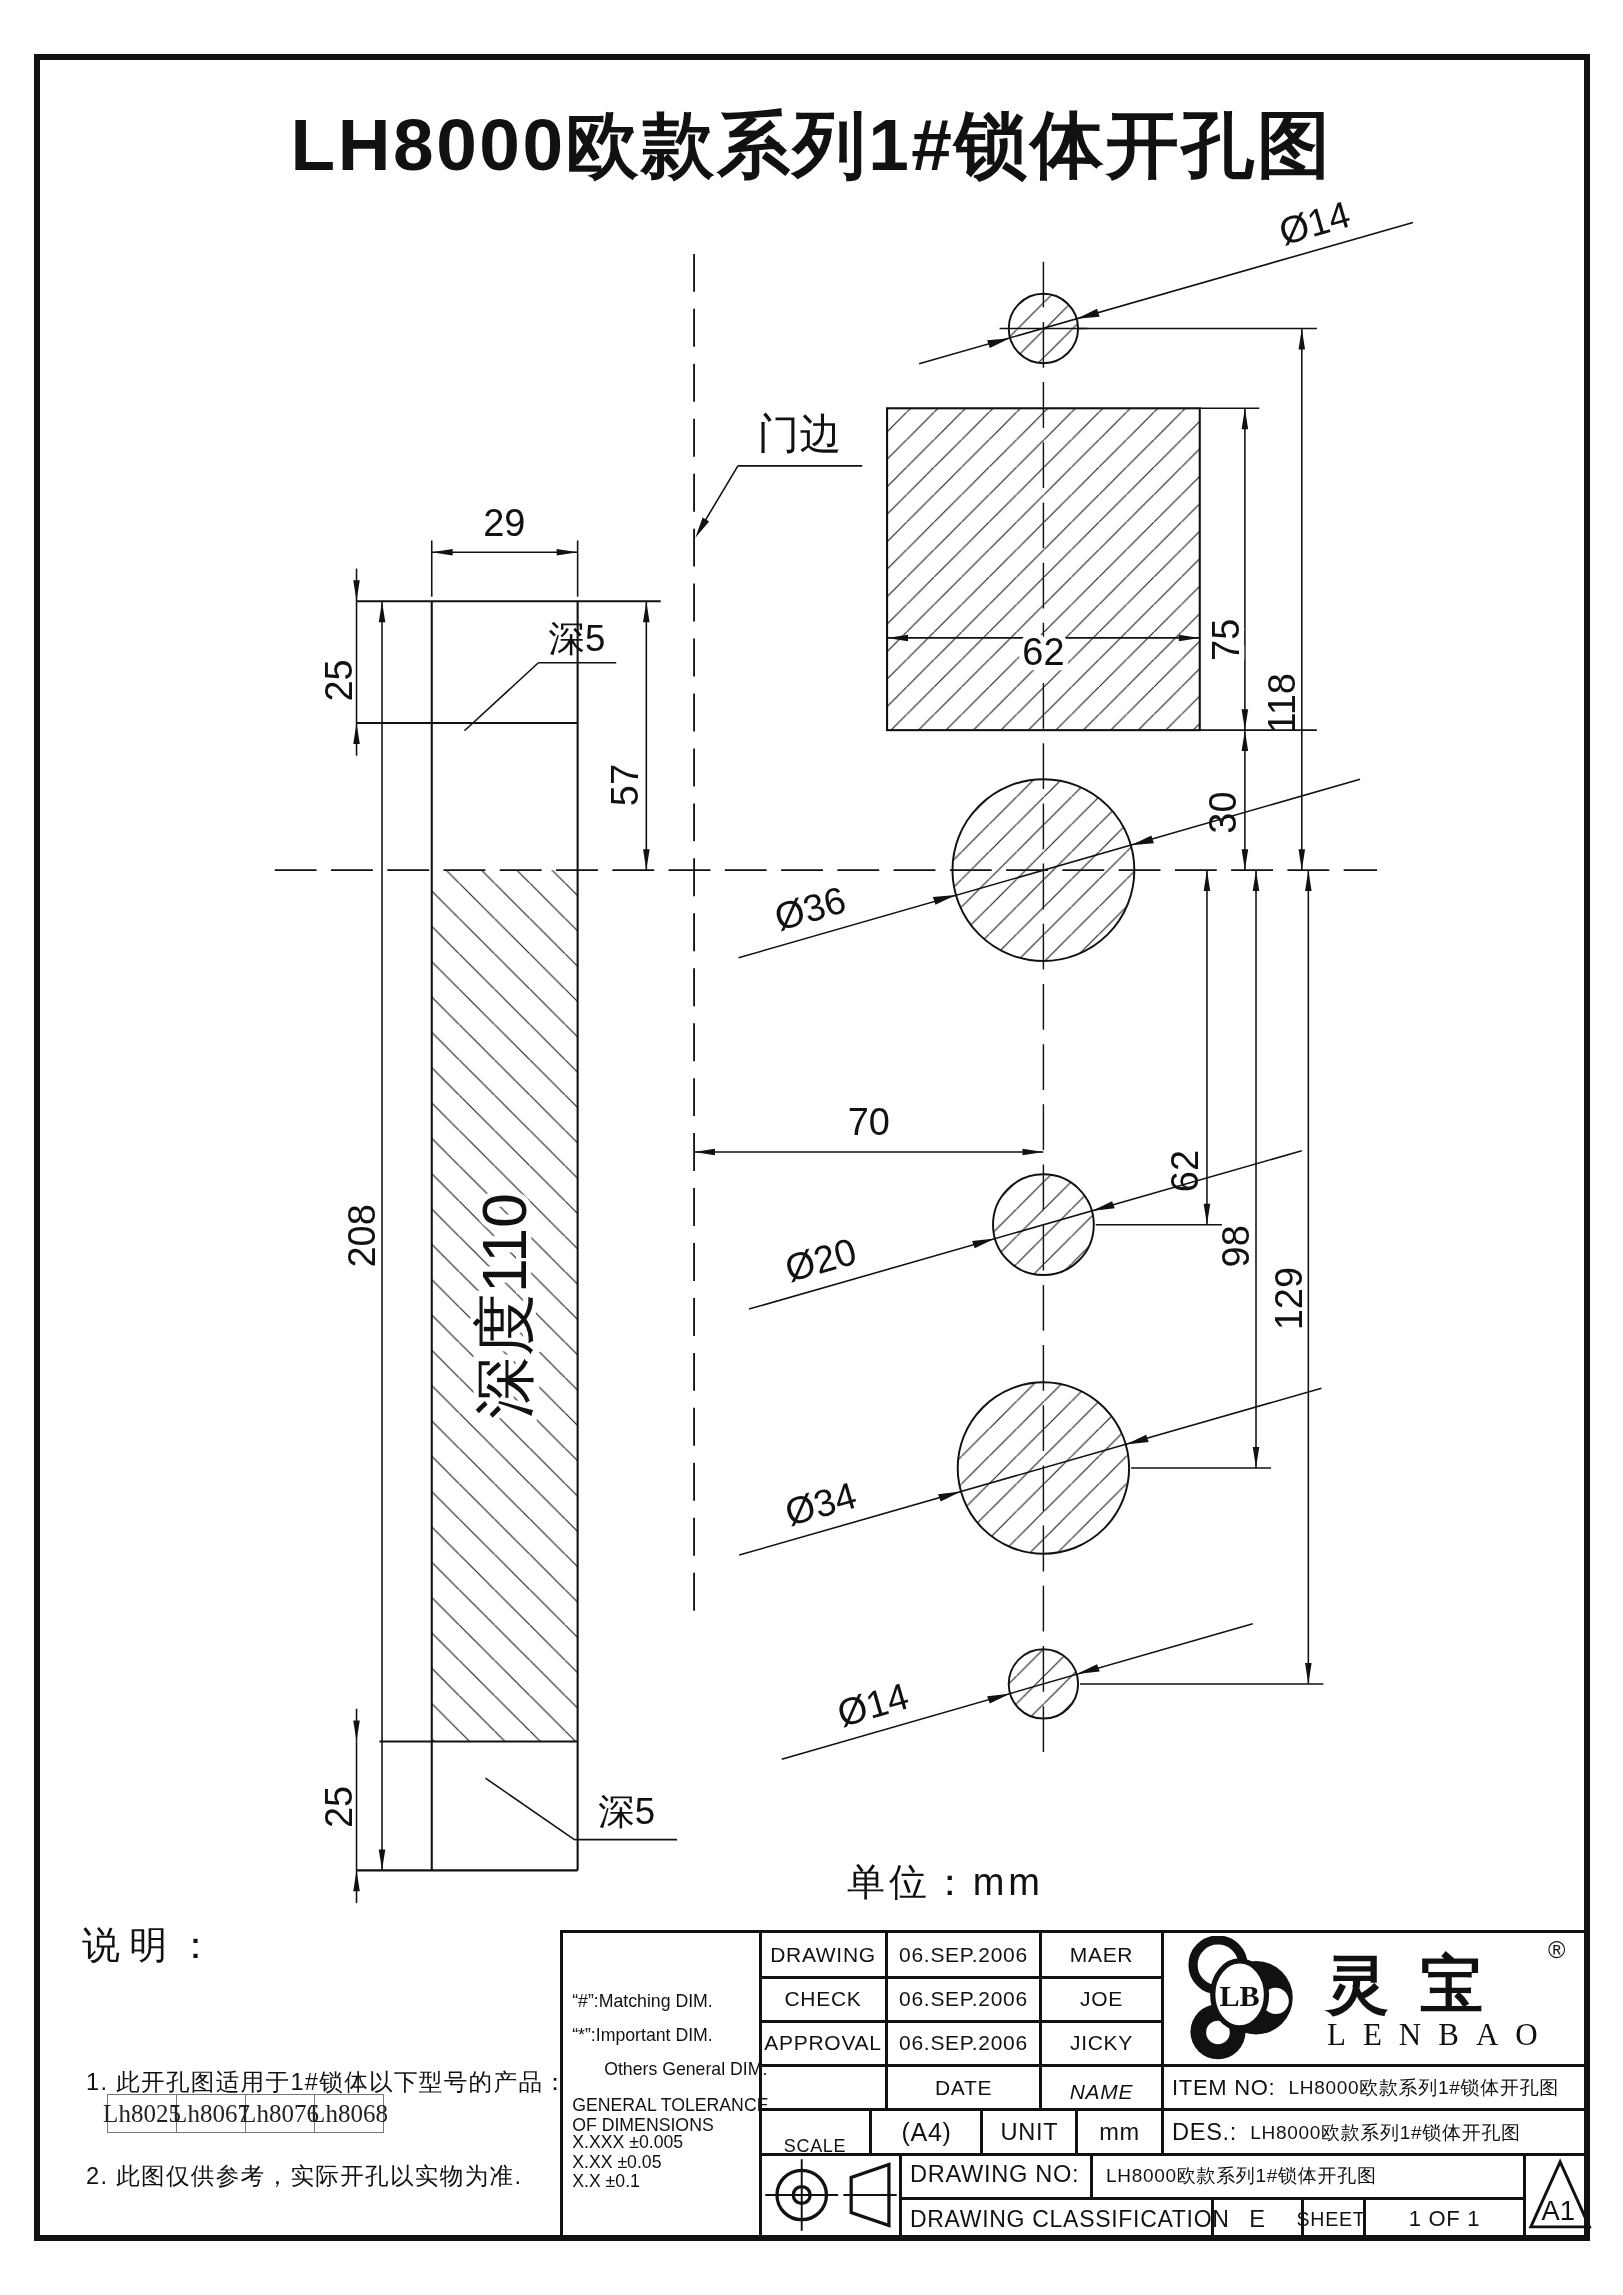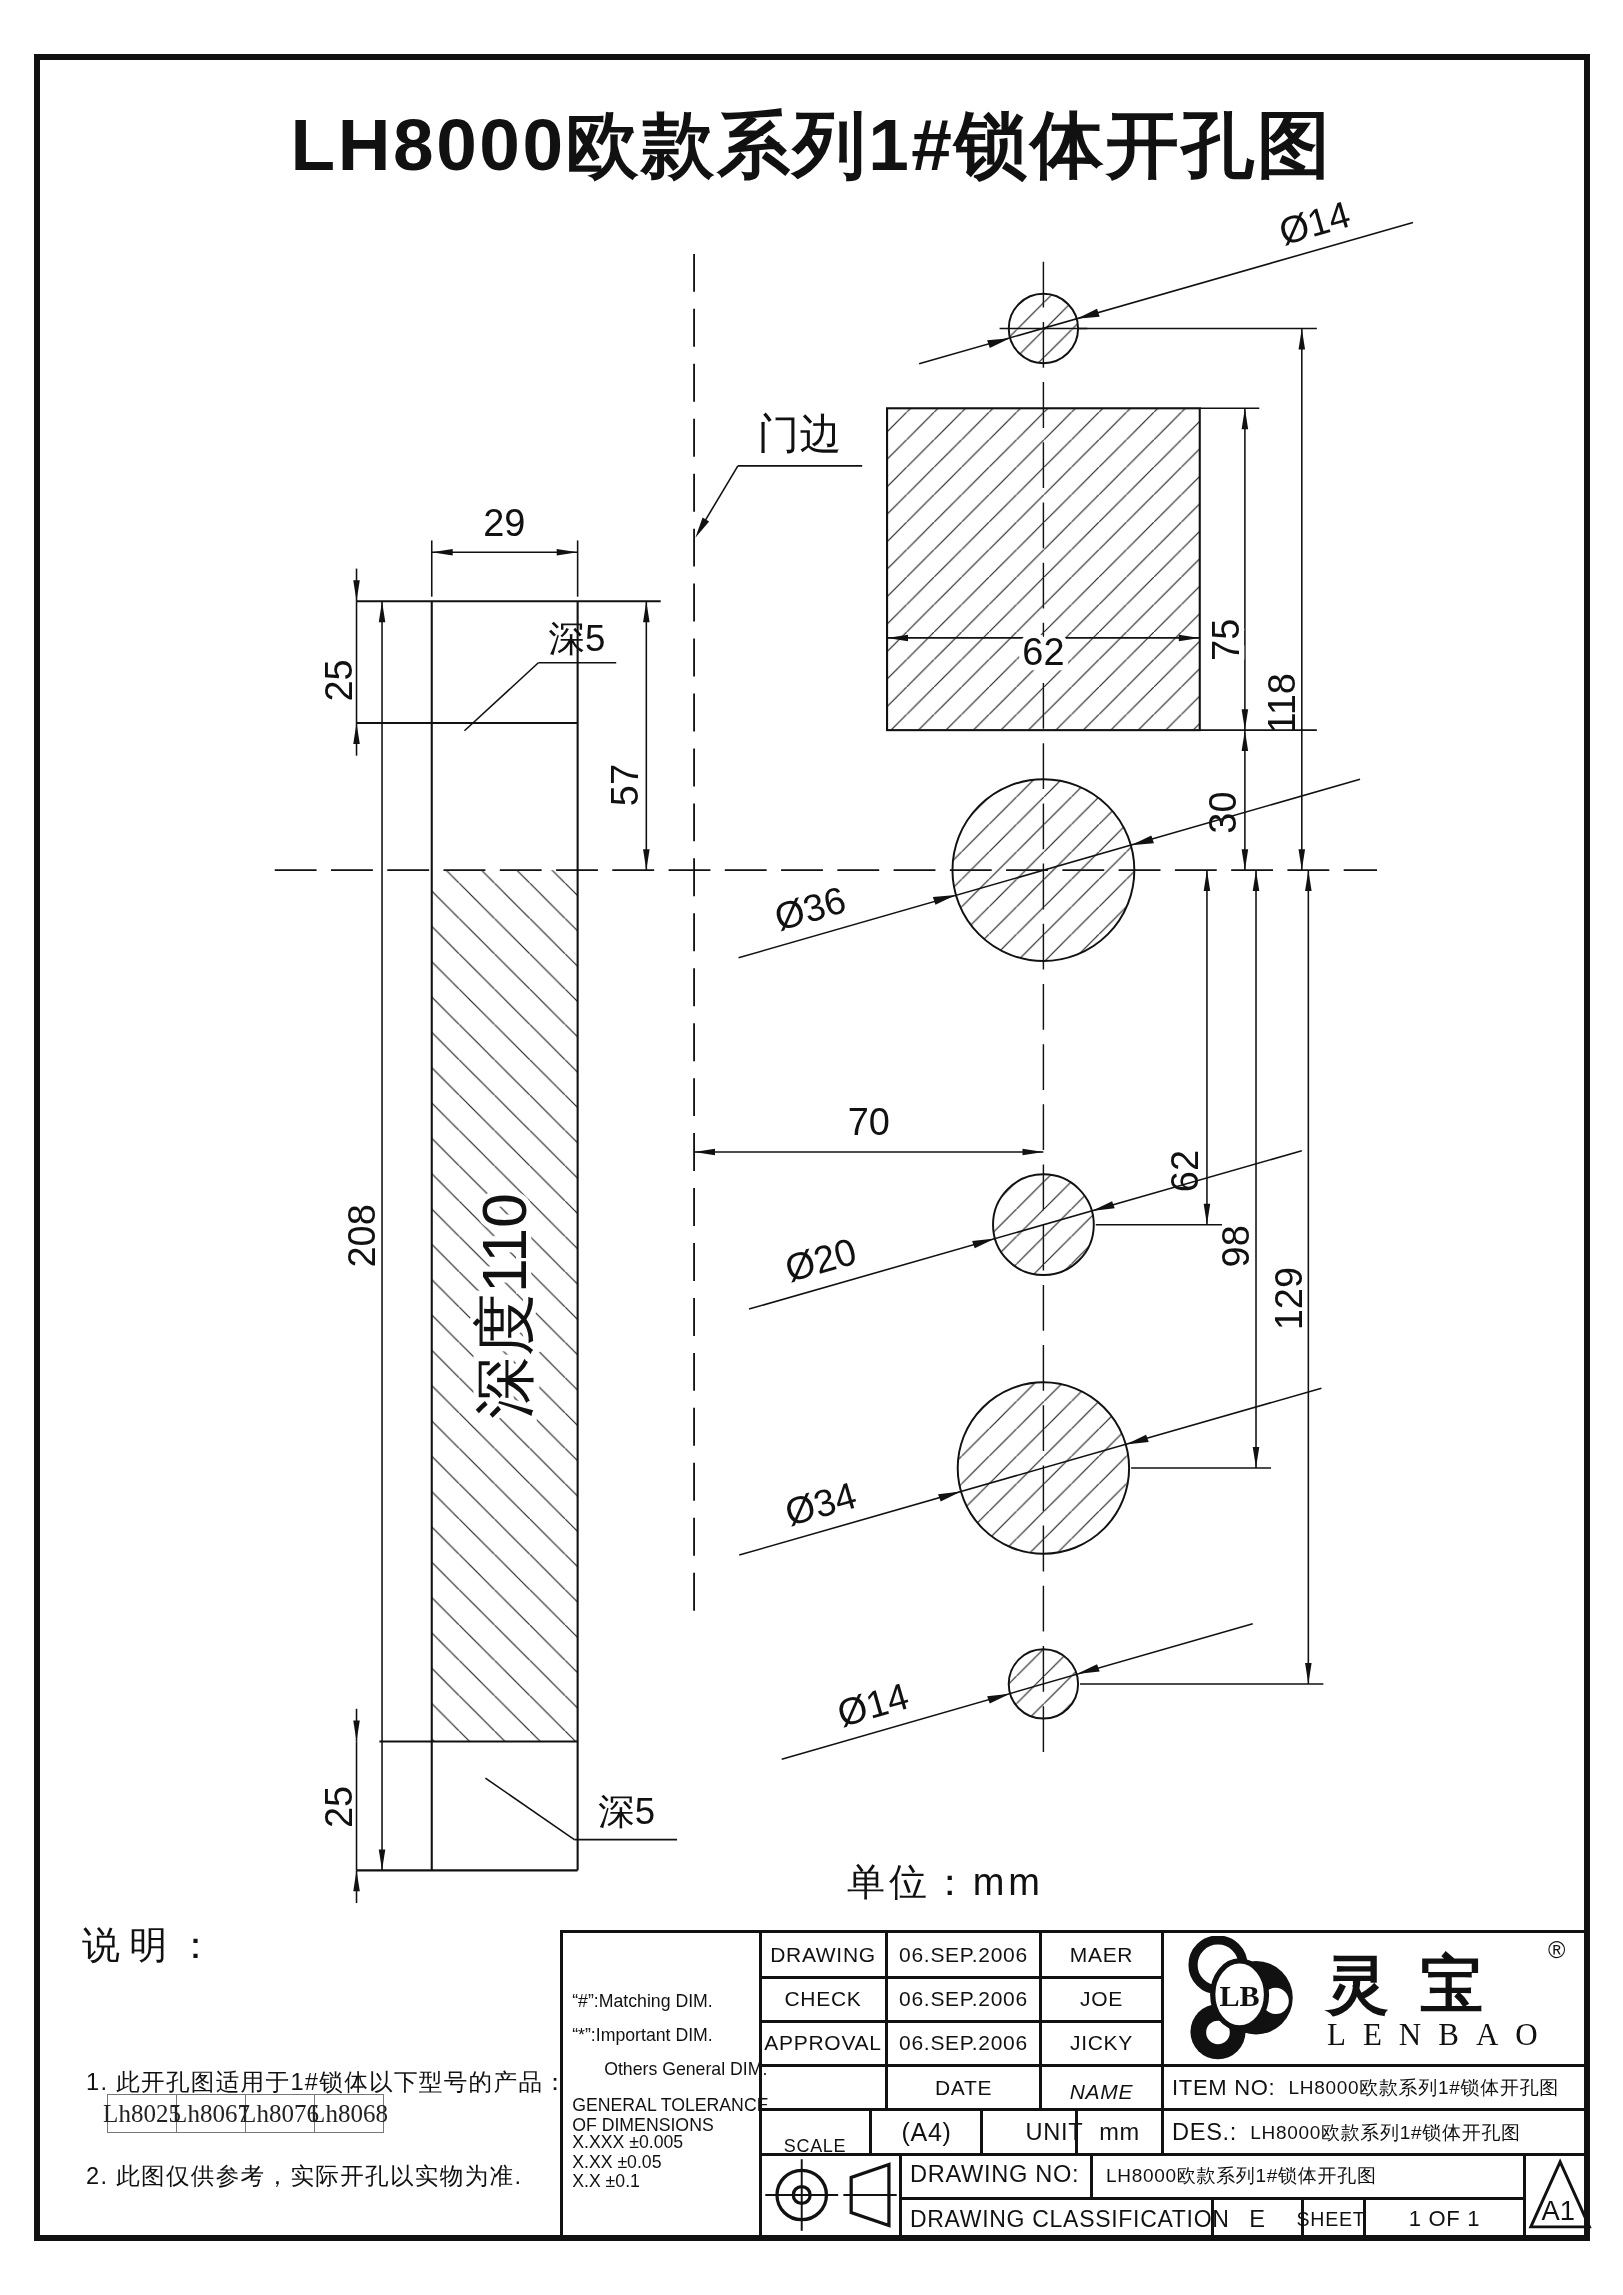--- a/index.html
+++ b/index.html
@@ -233,21 +233,21 @@
 
     <div class="cell" style="left:325px;top:134px;width:151px;height:41px;">DATE</div>
     <div class="cell" style="left:479px;top:134px;width:119px;height:50px;font-style:italic;">NAME</div>
     <div class="cell lcell" style="left:609px;top:134px;width:419px;height:41px;">
       <span style="font-size:22px;">ITEM NO:</span>&nbsp;&nbsp;
       <span class="vsm">LH8000欧款系列1#锁体开孔图</span>
     </div>
 
     <div class="cell" style="left:198px;top:193px;width:108px;height:41px;font-size:18px;">SCALE</div>
     <div class="cell" style="left:309px;top:179px;width:109px;height:41px;font-size:25px;">(A4)</div>
-    <div class="cell" style="left:421px;top:179px;width:91px;height:41px;font-size:23.6px;padding-left:25px;">UNIT</div>
+    <div class="cell" style="left:421px;top:179px;width:91px;height:41px;font-size:23.6px;">UNIT</div>
     <div class="cell" style="left:515px;top:179px;width:83px;height:41px;font-size:23.6px;">mm</div>
     <div class="cell lcell" style="left:609px;top:179px;width:419px;height:41px;">
       <span style="font-size:23.6px;">DES.:</span>&nbsp;&nbsp;
       <span class="vsm">LH8000欧款系列1#锁体开孔图</span>
     </div>
 
     <div class="cell lcell" style="left:347px;top:221px;width:181px;height:41px;font-size:23.6px;">DRAWING NO:</div>
     <div class="cell lcell" style="left:543px;top:221px;width:417px;height:43px;">
       <span class="vsm">LH8000欧款系列1#锁体开孔图</span>
     </div>

